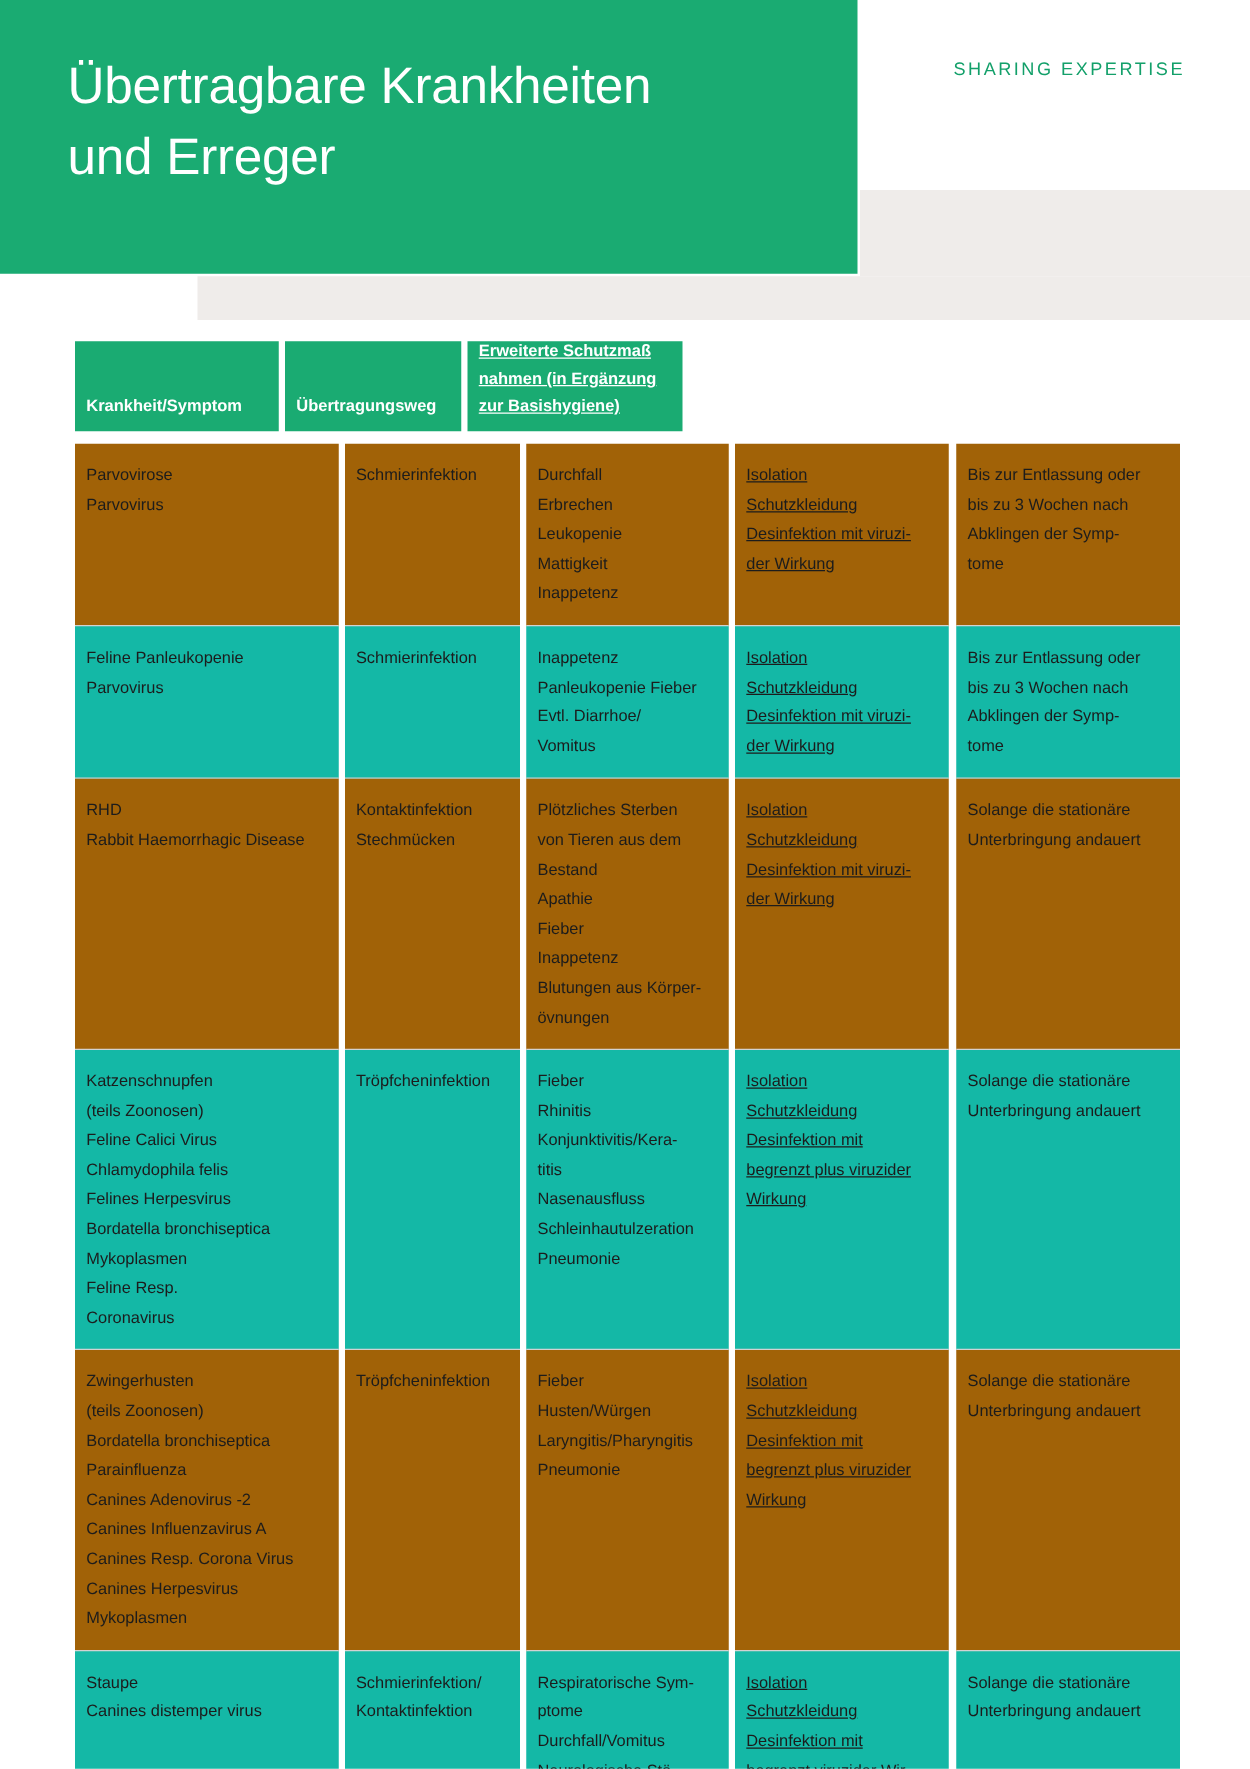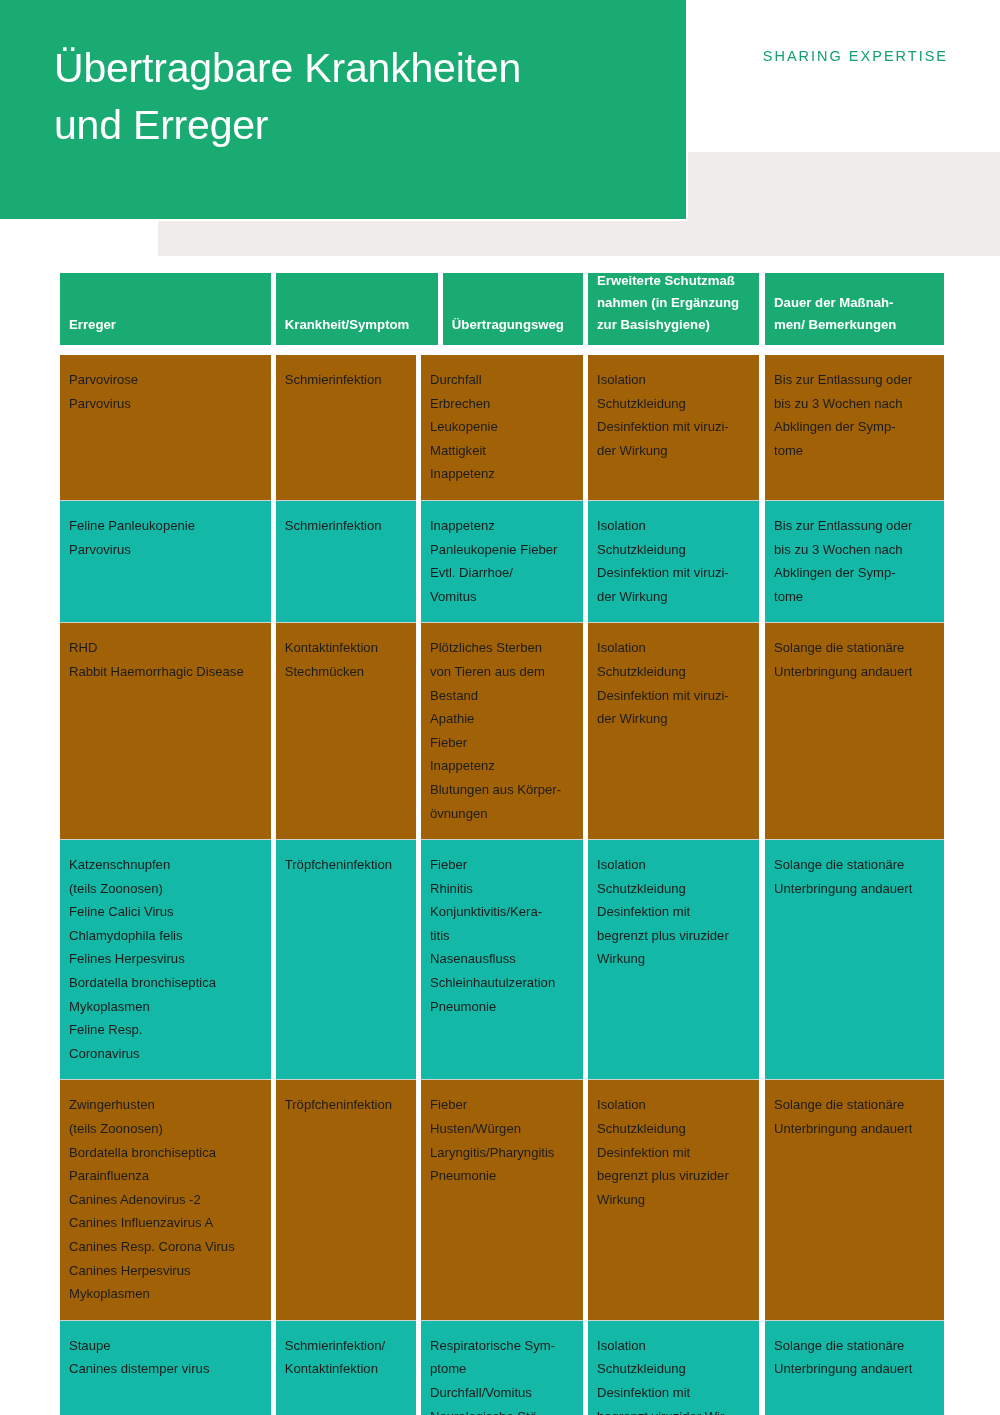--- a/index.html
+++ b/index.html
@@ -111,21 +111,21 @@
     font-size: 13.1px;
     line-height: 23.6px;
     color: #1c1c1c;
     white-space: pre-line;
     word-break: normal;
   }
   
   .c0 { width: 212px; margin-right: 5px; }
   .c1 { width: 141px; margin-right: 5px; }
   .c2 { width: 163px; margin-right: 5px; }
-  .c3 { width: 172px; margin-right: 6px; }
+  .c3 { width: 172px; margin-right: 6px; text-decoration: underline; }
   .c4 { width: 180px; }
 
   
   .thead .tcell {
     background: #1aab72;
     color: #ffffff;
     font-weight: bold;
     font-size: 13.2px;
     line-height: 22px;
     padding: 9px 10px 9px 9px;
@@ -161,28 +161,25 @@
 und Erreger</div>
   </div>
 
   <div class="logo-wrap">
     <span class="logo-tag">SHARING EXPERTISE</span>
   </div>
 
   <div class="table">
 
     <div class="trow thead">
-      <div class="tcell c0">Erreger</div>
       <div class="tcell c2">Krankheit/Symptom</div>
       <div class="tcell c1">Übertragungsweg</div>
       <div class="tcell c3">Erweiterte Schutzmaß
 nahmen (in Ergänzung
 zur Basishygiene)</div>
-      <div class="tcell c4">Dauer der Maßnah-
-men/ Bemerkungen</div>
     </div>
 
     <div class="gap-top"></div>
 
     <div class="tbody" id="table-body">
         <div class="trow">
           <div class="tcell c0">Parvovirose
 Parvovirus</div>
           <div class="tcell c1">Schmierinfektion</div>
           <div class="tcell c2">Durchfall

